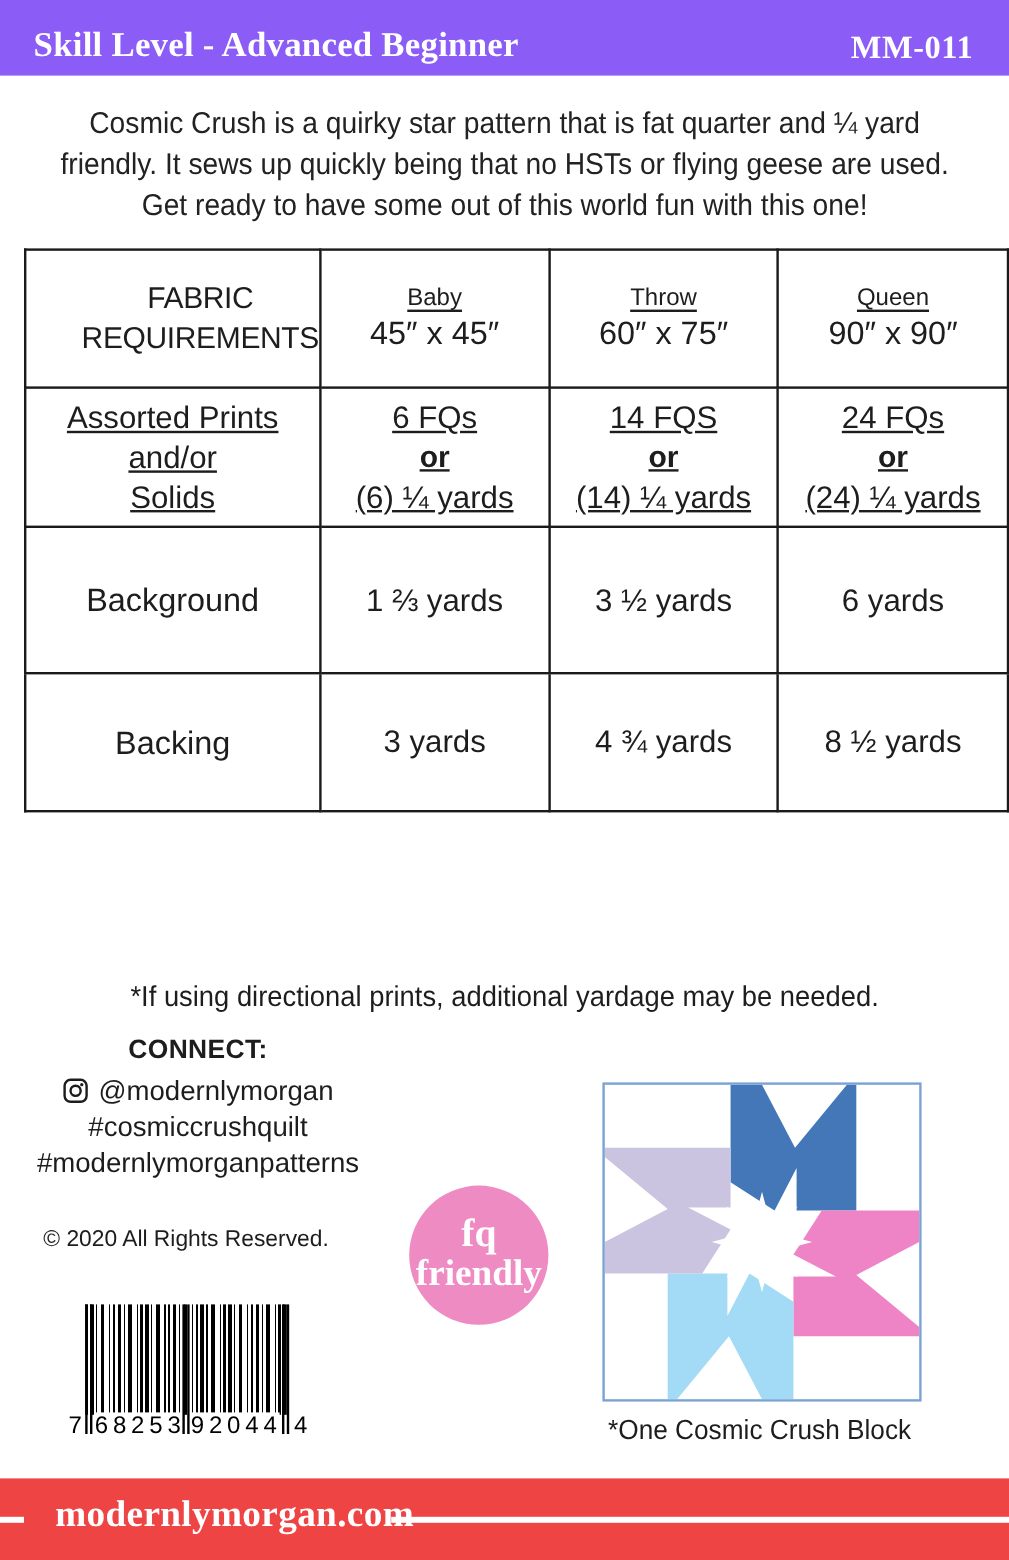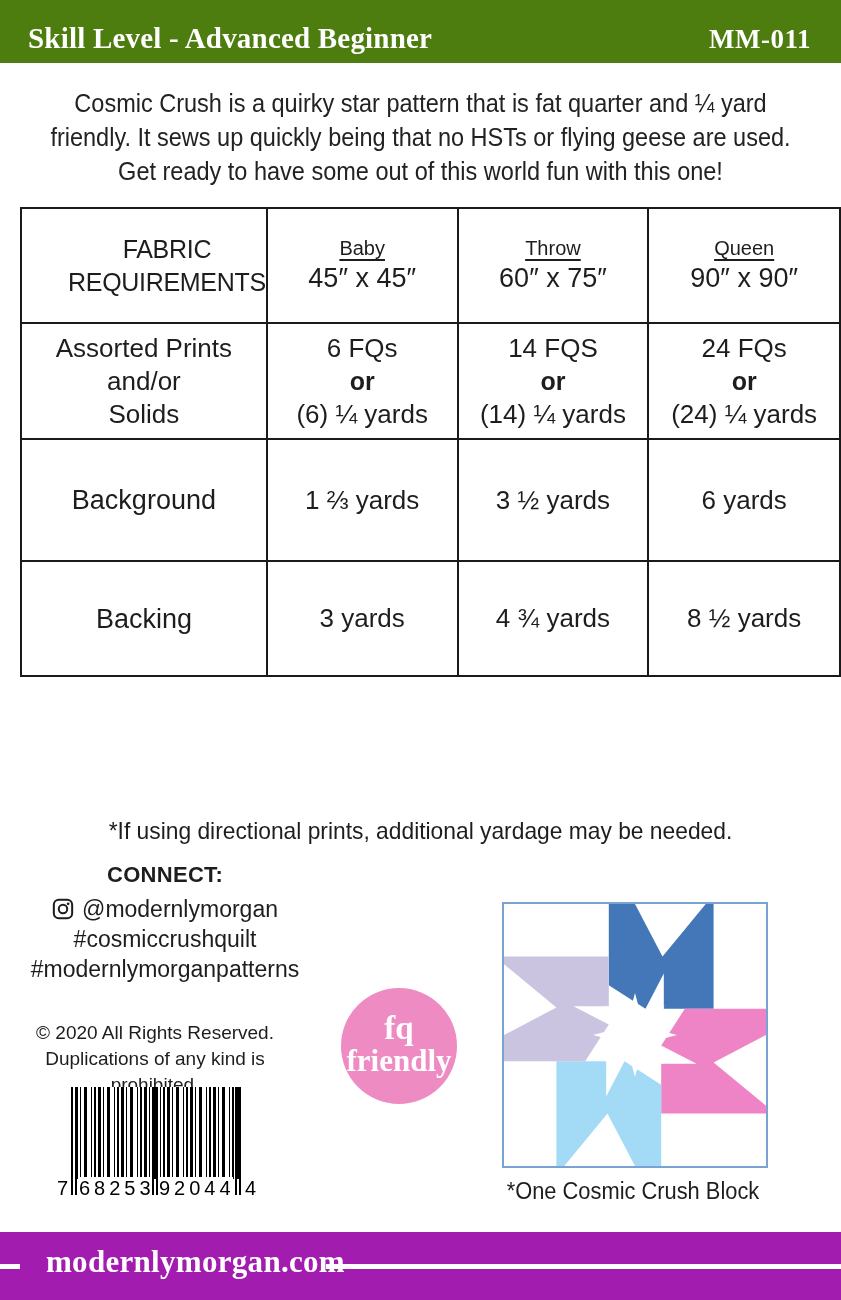--- a/index.html
+++ b/index.html
@@ -26,21 +26,21 @@
          font-size:25px;line-height:34px;transform:scaleX(.94);color:#222;}
 
   
   table.fab{position:absolute;left:20px;top:207px;border-collapse:collapse;table-layout:fixed;}
   table.fab td{border:2px solid #1a1a1a;text-align:center;vertical-align:middle;padding:0;}
   td.corner{border-top:none;border-left:none;}
   .fab-title{font-size:25px;line-height:33px;letter-spacing:-.3px;padding-left:46px;}
   .col-name{font-size:20px;text-decoration:underline;text-underline-offset:4px;}
   .col-size{font-size:27px;margin-top:3px;}
   .row-label{font-size:27px;line-height:34px;}
-  .cell-line{font-size:26px;line-height:33px;display:block;}
+  .cell-line{font-size:26px;line-height:33px;display:block;text-decoration:underline;}
   .cell-or{font-weight:bold;font-size:25px;}
   .cell-single{font-size:26px;}
 
   .footnote{position:absolute;top:817px;left:0;width:841px;text-align:center;
             font-size:24px;transform:scaleX(.95);}
 
   
   .connect{position:absolute;left:25px;top:860px;width:280px;text-align:center;
            font-size:23px;line-height:30px;}
   .connect-heading{font-weight:bold;font-size:22px;letter-spacing:.3px;margin-bottom:4px;}
@@ -70,21 +70,21 @@
           border:2px solid #7aa3d4;background:#fff;}
   .qblock svg{display:block;width:100%;height:100%;}
   .caption{position:absolute;left:500px;top:1178px;width:266px;text-align:center;
            font-size:23px;transform:scaleX(.95);}
 </style>
 </head>
 <body>
 
 <div class="page">
 
-  <div class="topbar" style="background: #4d7c0f; align-items: flex-end;">
+  <div class="topbar" style="background: #8b5cf6; align-items: flex-end;">
     <span class="skill">Skill Level - Advanced Beginner</span>
     <span class="pnum">MM-011</span>
   </div>
 
   <div class="intro">
     <div>Cosmic Crush is a quirky star pattern that is fat quarter and ¼ yard</div>
     <div>friendly.  It sews up quickly being that no HSTs or flying geese are used.</div>
     <div>Get ready to have some out of this world fun with this one!</div>
   </div>
 
@@ -164,21 +164,20 @@
         </svg>
       </span>
       <span>@modernlymorgan</span>
     </div>
     <div>#cosmiccrushquilt</div>
     <div>#modernlymorganpatterns</div>
   </div>
 
   <div class="copyright">
     <div>© 2020 All Rights Reserved.</div>
-    <div>Duplications of any kind is prohibited.</div>
   </div>
 
   <div class="barcode">
     <div class="bc-bars"></div>
     <div class="bc-guard" style="left:14px"></div>
     <div class="bc-guard" style="left:18px"></div>
     <div class="bc-guard" style="left:95px"></div>
     <div class="bc-guard" style="left:99px"></div>
     <div class="bc-guard" style="left:178px"></div>
     <div class="bc-guard" style="left:182px"></div>
@@ -197,19 +196,19 @@
     <svg viewBox="0 0 100 100" preserveAspectRatio="none">
       <path id="piece-top" d="M40 0 H50 L60.5 20 L77 0 H80 V40 H61 V26.5 L54 40 L40 31 Z" fill="#4377b7"></path>
       <path id="piece-right" d="M40 0 H50 L60.5 20 L77 0 H80 V40 H61 V26.5 L54 40 L40 31 Z" transform="rotate(90 50 50)" fill="#ee83c6"></path>
       <path id="piece-bottom" d="M40 0 H50 L60.5 20 L77 0 H80 V40 H61 V26.5 L54 40 L40 31 Z" transform="rotate(180 50 50)" fill="#a3daf6"></path>
       <path id="piece-left" d="M40 0 H50 L60.5 20 L77 0 H80 V40 H61 V26.5 L54 40 L40 31 Z" transform="rotate(270 50 50)" fill="#cbc4e0"></path>
       <path fill="#ffffff" d="M50 34 L52.6 43.7 L61.3 38.7 L56.3 47.4 L66 50 L56.3 52.6 L61.3 61.3 L52.6 56.3 L50 66 L47.4 56.3 L38.7 61.3 L43.7 52.6 L34 50 L43.7 47.4 L38.7 38.7 L47.4 43.7 Z"></path>
     </svg>
   </div>
   <div class="caption">*One Cosmic Crush Block</div>
 
-  <div class="bottombar" style="background: #a21caf;">
+  <div class="bottombar" style="background: #ef4444;">
     <div class="footer-rule left"></div>
     <span class="footer-text">modernlymorgan.com</span>
     <div class="footer-rule right"></div>
   </div>
 
 </div>
 
 </body></html>

